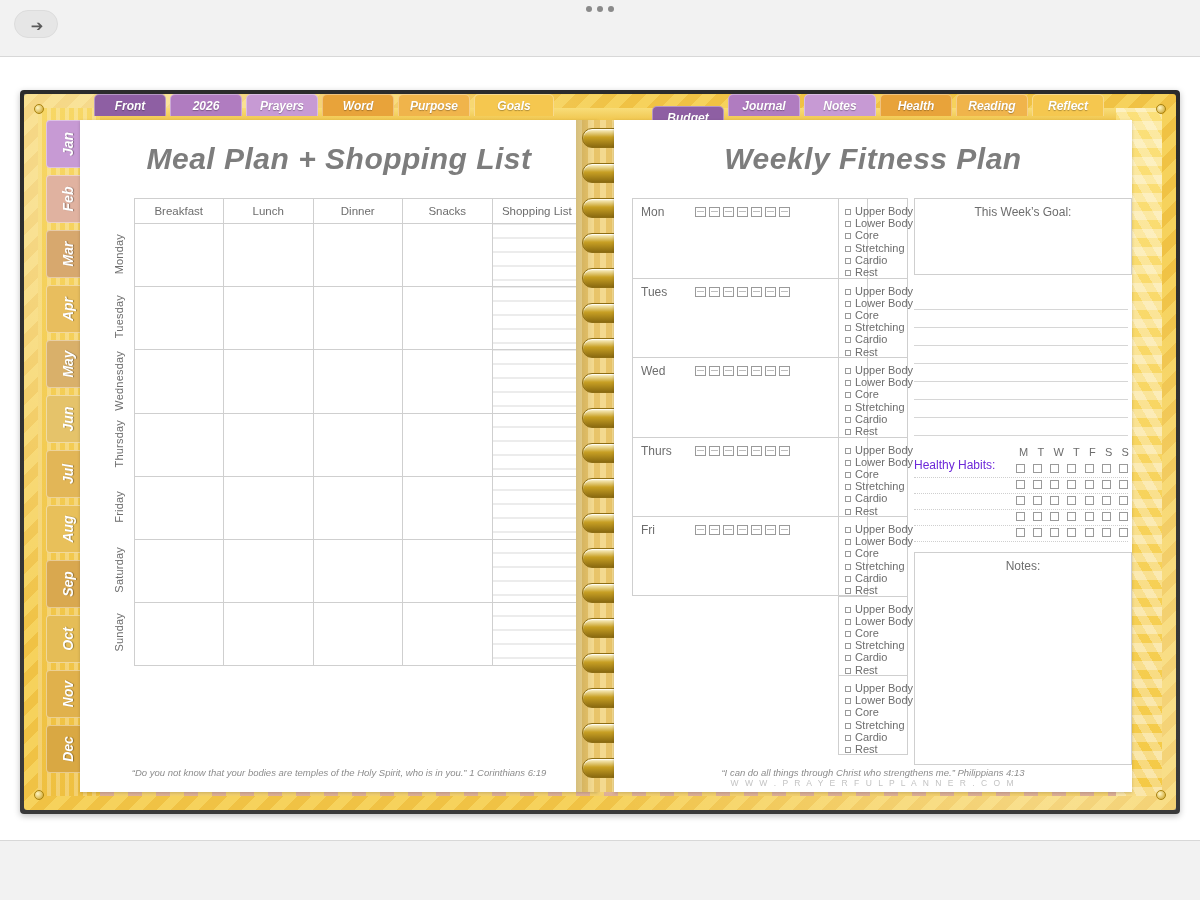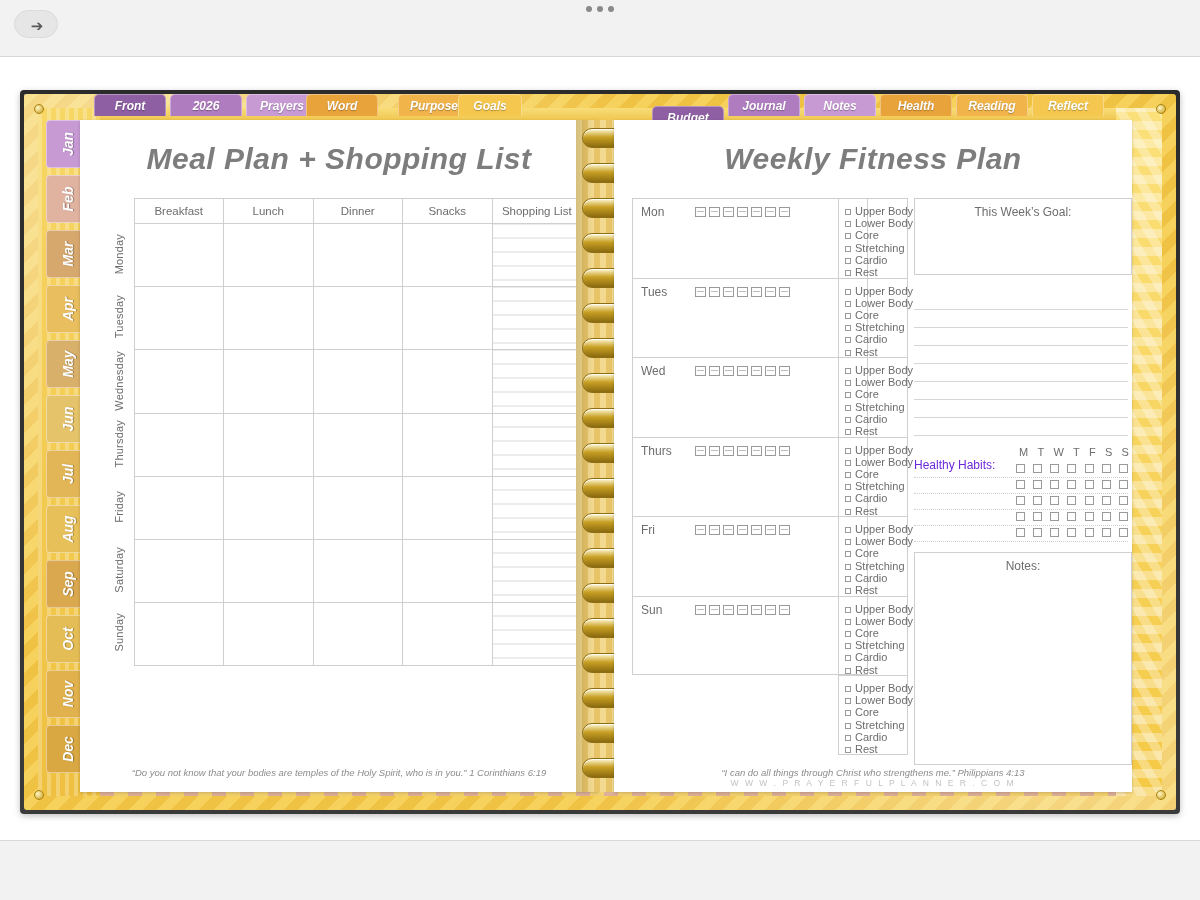--- a/index.html
+++ b/index.html
@@ -335,23 +335,23 @@
           </div>
           <div class="mtab" style="top: 605px; background: rgb(217, 168, 67);">
             <span>Dec</span>
           </div>
         </div>
 
       <div id="cat-tabs-left">
           <div class="cat-tab" style="left: 70px; width: 72px; background: rgb(142, 95, 163);">Front</div>
           <div class="cat-tab" style="left: 146px; width: 72px; background: rgb(176, 124, 192);">2026</div>
           <div class="cat-tab" style="left: 222px; width: 72px; background: rgb(199, 154, 212);">Prayers</div>
-          <div class="cat-tab" style="left: 282px; width: 72px; background: rgb(232, 163, 58);">Word</div>
+          <div class="cat-tab" style="left: 298px; width: 72px; background: rgb(232, 163, 58);">Word</div>
           <div class="cat-tab" style="left: 374px; width: 72px; background: rgb(240, 180, 75);">Purpose</div>
-          <div class="cat-tab" style="left: 434px; width: 64px; background: rgb(245, 199, 79);">Goals</div>
+          <div class="cat-tab" style="left: 450px; width: 80px; background: rgb(245, 199, 79);">Goals</div>
         </div>
       <div id="cat-tabs-right">
           <div class="cat-tab" style="left: 628px; width: 72px; background: rgb(142, 95, 163); margin-top: 12px;">Budget</div>
           <div class="cat-tab" style="left: 704px; width: 72px; background: rgb(176, 124, 192);">Journal</div>
           <div class="cat-tab" style="left: 780px; width: 72px; background: rgb(199, 154, 212);">Notes</div>
           <div class="cat-tab" style="left: 856px; width: 72px; background: rgb(232, 163, 58);">Health</div>
           <div class="cat-tab" style="left: 932px; width: 72px; background: rgb(240, 180, 75);">Reading</div>
           <div class="cat-tab" style="left: 1008px; width: 72px; background: rgb(245, 199, 79);">Reflect</div>
         </div>
 
@@ -511,32 +511,20 @@
               <div class="fit-boxes">
                 <i class="tinybox"></i>
                 <i class="tinybox"></i>
                 <i class="tinybox"></i>
                 <i class="tinybox"></i>
                 <i class="tinybox"></i>
                 <i class="tinybox"></i>
                 <i class="tinybox"></i>
               </div>
             </div>
-            <div class="fit-row">
-              <div class="fit-day">Sun</div>
-              <div class="fit-boxes">
-                <i class="tinybox"></i>
-                <i class="tinybox"></i>
-                <i class="tinybox"></i>
-                <i class="tinybox"></i>
-                <i class="tinybox"></i>
-                <i class="tinybox"></i>
-                <i class="tinybox"></i>
-              </div>
-            </div>
           </div>
         <div id="fit-types">
             <div class="fit-types" style="top: 78px;">
               <div class="ftype"><i></i>Upper Body</div>
               <div class="ftype"><i></i>Lower Body</div>
               <div class="ftype"><i></i>Core</div>
               <div class="ftype"><i></i>Stretching</div>
               <div class="ftype"><i></i>Cardio</div>
               <div class="ftype"><i></i>Rest</div>
             </div>

